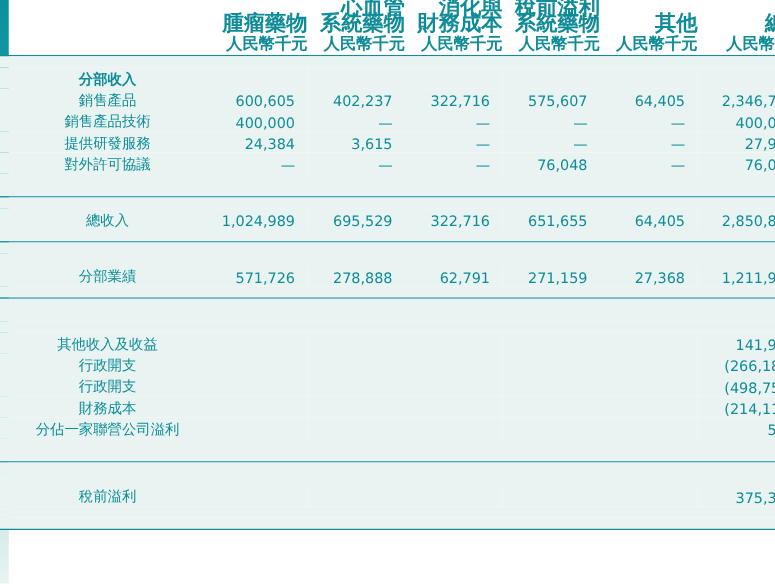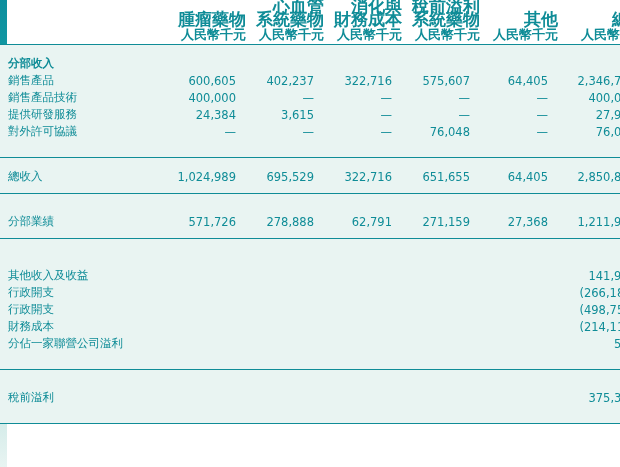--- a/index.html
+++ b/index.html
@@ -85,21 +85,21 @@
 
   tr.data td {
     height: 17px;
     font-size: 11.5px;
     color: #0f8c97;
     text-align: right;
     padding-right: 10px;
     white-space: nowrap;
   }
   tr.data td.label-col {
-    text-align: left;
+    text-align: center;
     padding-left: 8px;
     padding-right: 4px;
   }
   tr.data.bold td { font-weight: normal; }
   tr.section td.label-col { font-weight: bold; }
 </style>
 </head>
 <body>
 
 <div class="sheet">

